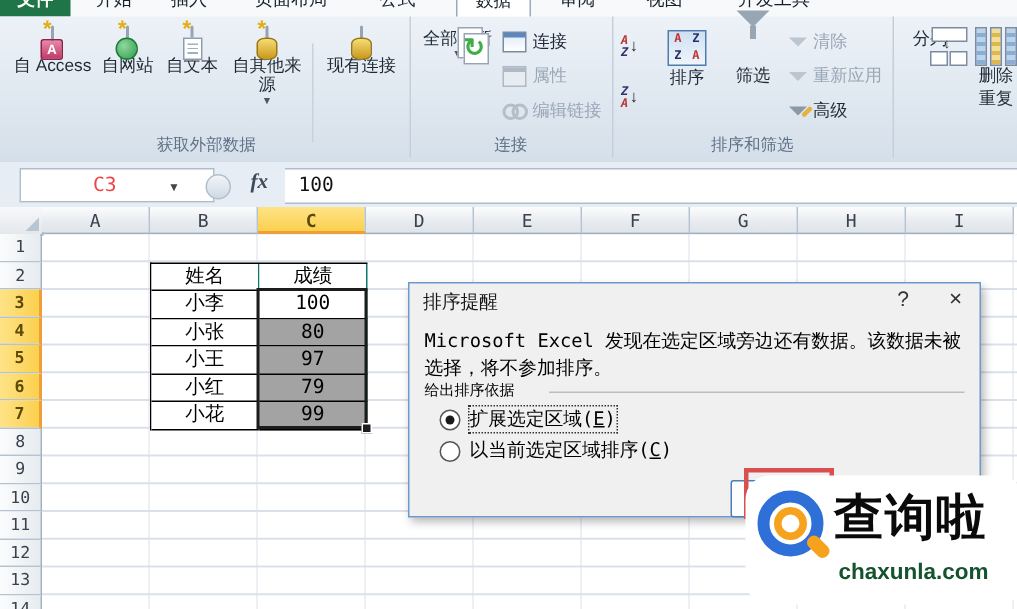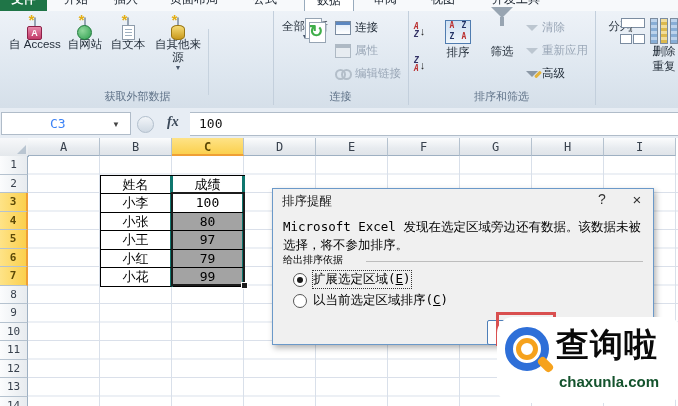--- a/index.html
+++ b/index.html
@@ -77,22 +77,22 @@
   .spl .b1{position:absolute;left:0;top:16px;width:10px;height:8px;background:#fff;border:1px solid #7b8ca0;}
   .spl .b2{position:absolute;left:13px;top:16px;width:10px;height:8px;background:#fff;border:1px solid #7b8ca0;}
   .dup{display:flex;gap:2px;justify-content:center;height:25px;}
   .dup i{width:6px;height:24px;border:1px solid #7b8ca0;}
   .dup .c1{background:repeating-linear-gradient(#bcd3ec 0 3px,#88aed6 3px 6px);}
   .dup .c2{background:repeating-linear-gradient(#f2dd9a 0 3px,#dcb94e 3px 6px);}
 
   
   .fbar{position:absolute;left:0;top:108px;width:678px;height:30px;background:#e7edf4;
         border-bottom:1px solid #a8b8c8;}
-  .namebox{position:absolute;left:1px;top:4px;width:128px;height:21px;background:#fff;
-        border:1px solid #b0bcc9;font-size:13px;line-height:21px;text-indent:48px;color:#3b82f6;}
+  .namebox{position:absolute;left:13px;top:4px;width:128px;height:21px;background:#fff;
+        border:1px solid #b0bcc9;font-size:13px;line-height:21px;text-indent:48px;color:#ef4444;}
   .nb-arrow{position:absolute;left:112px;top:12px;font-size:8px;color:#444;}
   .fbtn{position:absolute;left:137px;top:8px;width:15px;height:15px;border-radius:50%;
         background:linear-gradient(#f2f5f9,#cfd9e3);border:1px solid #b2bfcc;}
   .fx{position:absolute;left:167px;top:6px;font-family:"Liberation Serif",serif;font-style:italic;
         font-weight:bold;font-size:14px;color:#3c4a5a;}
   .fval{position:absolute;left:190px;top:4px;right:0;height:22px;background:#fff;
         border-top:1px solid #b0bcc9;border-bottom:1px solid #b0bcc9;
         font-size:13px;line-height:22px;padding-left:9px;color:#111;}
 
   
@@ -112,21 +112,21 @@
       background:linear-gradient(to right,#fbfcfd,#e7ebef);
       border-right:1px solid #9eb0c2;border-bottom:1px solid #b5c2cf;box-sizing:border-box;}
   .rh.sel{background:linear-gradient(to right,#fee387,#fbd04e);border-right:2px solid #ef9f35;
       color:#5d4a07;font-weight:bold;}
   .cells{position:absolute;left:28px;top:18px;right:0;bottom:0;
       background-image:linear-gradient(to right,#d9e0ea 1px,transparent 1px),
                        linear-gradient(to bottom,#d9e0ea 1px,transparent 1px);
       background-size:72px 18.5px;background-position:-1px -1px;}
   .datatable{position:absolute;left:100px;top:36.5px;border-left:1px solid #000;border-top:1px solid #000;
       display:grid;grid-template-columns:72px 72px;grid-auto-rows:18.5px;z-index:2;}
-  .dcell{border-right:3px solid #0f766e;border-bottom:1px solid #000;box-sizing:border-box;
+  .dcell{border-right:1px solid #0f766e;border-bottom:1px solid #000;box-sizing:border-box;
       text-align:center;font-size:13px;line-height:17.5px;background:#fff;color:#000;}
   .dcell.blue{background:#a3a3a3;}
   .selrange{position:absolute;left:171px;top:54px;width:74px;height:94px;border:2px solid #1c1c1c;
       box-sizing:border-box;z-index:3;pointer-events:none;}
   .fillhandle{position:absolute;left:241px;top:144px;width:5px;height:5px;background:#1c1c1c;
       border:1px solid #fff;z-index:4;}
 
   
   .dlg{position:absolute;left:272px;top:188px;width:382px;height:157px;background:#f0f0f0;
       border:1px solid #6b99c9;box-shadow:2px 3px 6px rgba(0,0,0,.3);z-index:10;box-sizing:border-box;}
@@ -193,20 +193,24 @@
     <div class="bigbtn" style="left:105px;top:7px;width:42px">
       <span class="doc"><i class="spark">*</i><span class="badge bdgPage"></span></span>
       <div class="lb">自文本</div>
     </div>
     <div class="bigbtn" style="left:148px;top:7px;width:56px">
       <span class="doc"><i class="spark">*</i><span class="badge bdgCyl"></span></span>
       <div class="lb">自其他来源</div>
       <div class="dd">▼</div>
     </div>
     <div class="vline" style="left:206px"></div>
+    <div class="bigbtn" style="left:210px;top:7px;width:58px">
+      <span class="doc"><span class="badge bdgCyl"></span></span>
+      <div class="lb">现有连接</div>
+    </div>
     <div class="grp-label">获取外部数据</div>
   </div>
 
   <div class="group" style="left:273px;width:135px">
     <div class="bigbtn" style="left:5px;top:7px;width:54px">
       <span class="refresh"><span class="pg pg1"></span><span class="pg pg2"></span><span class="arr">↻</span></span>
       <div class="lb">全部刷新</div>
       <div class="dd">▼</div>
     </div>
     <div class="smallbtn" style="left:62px;top:9px">

